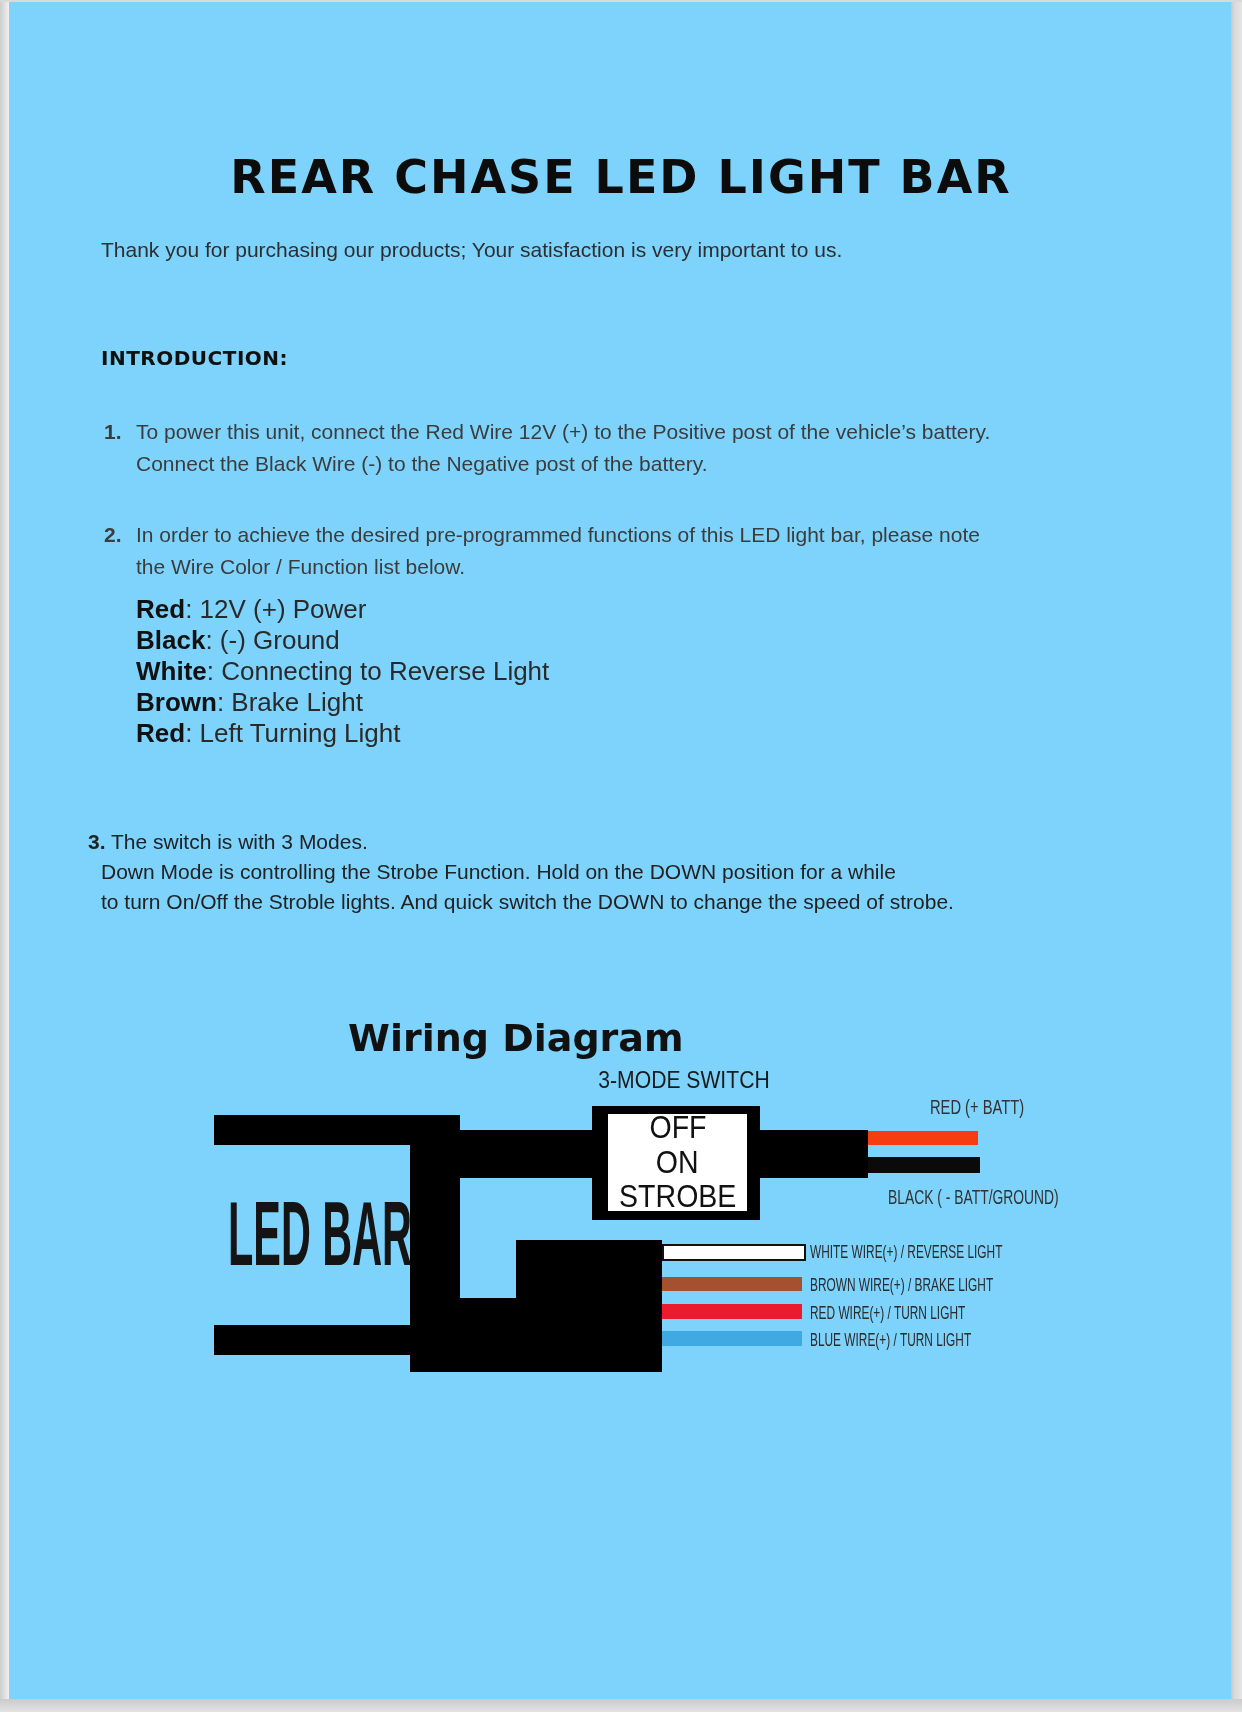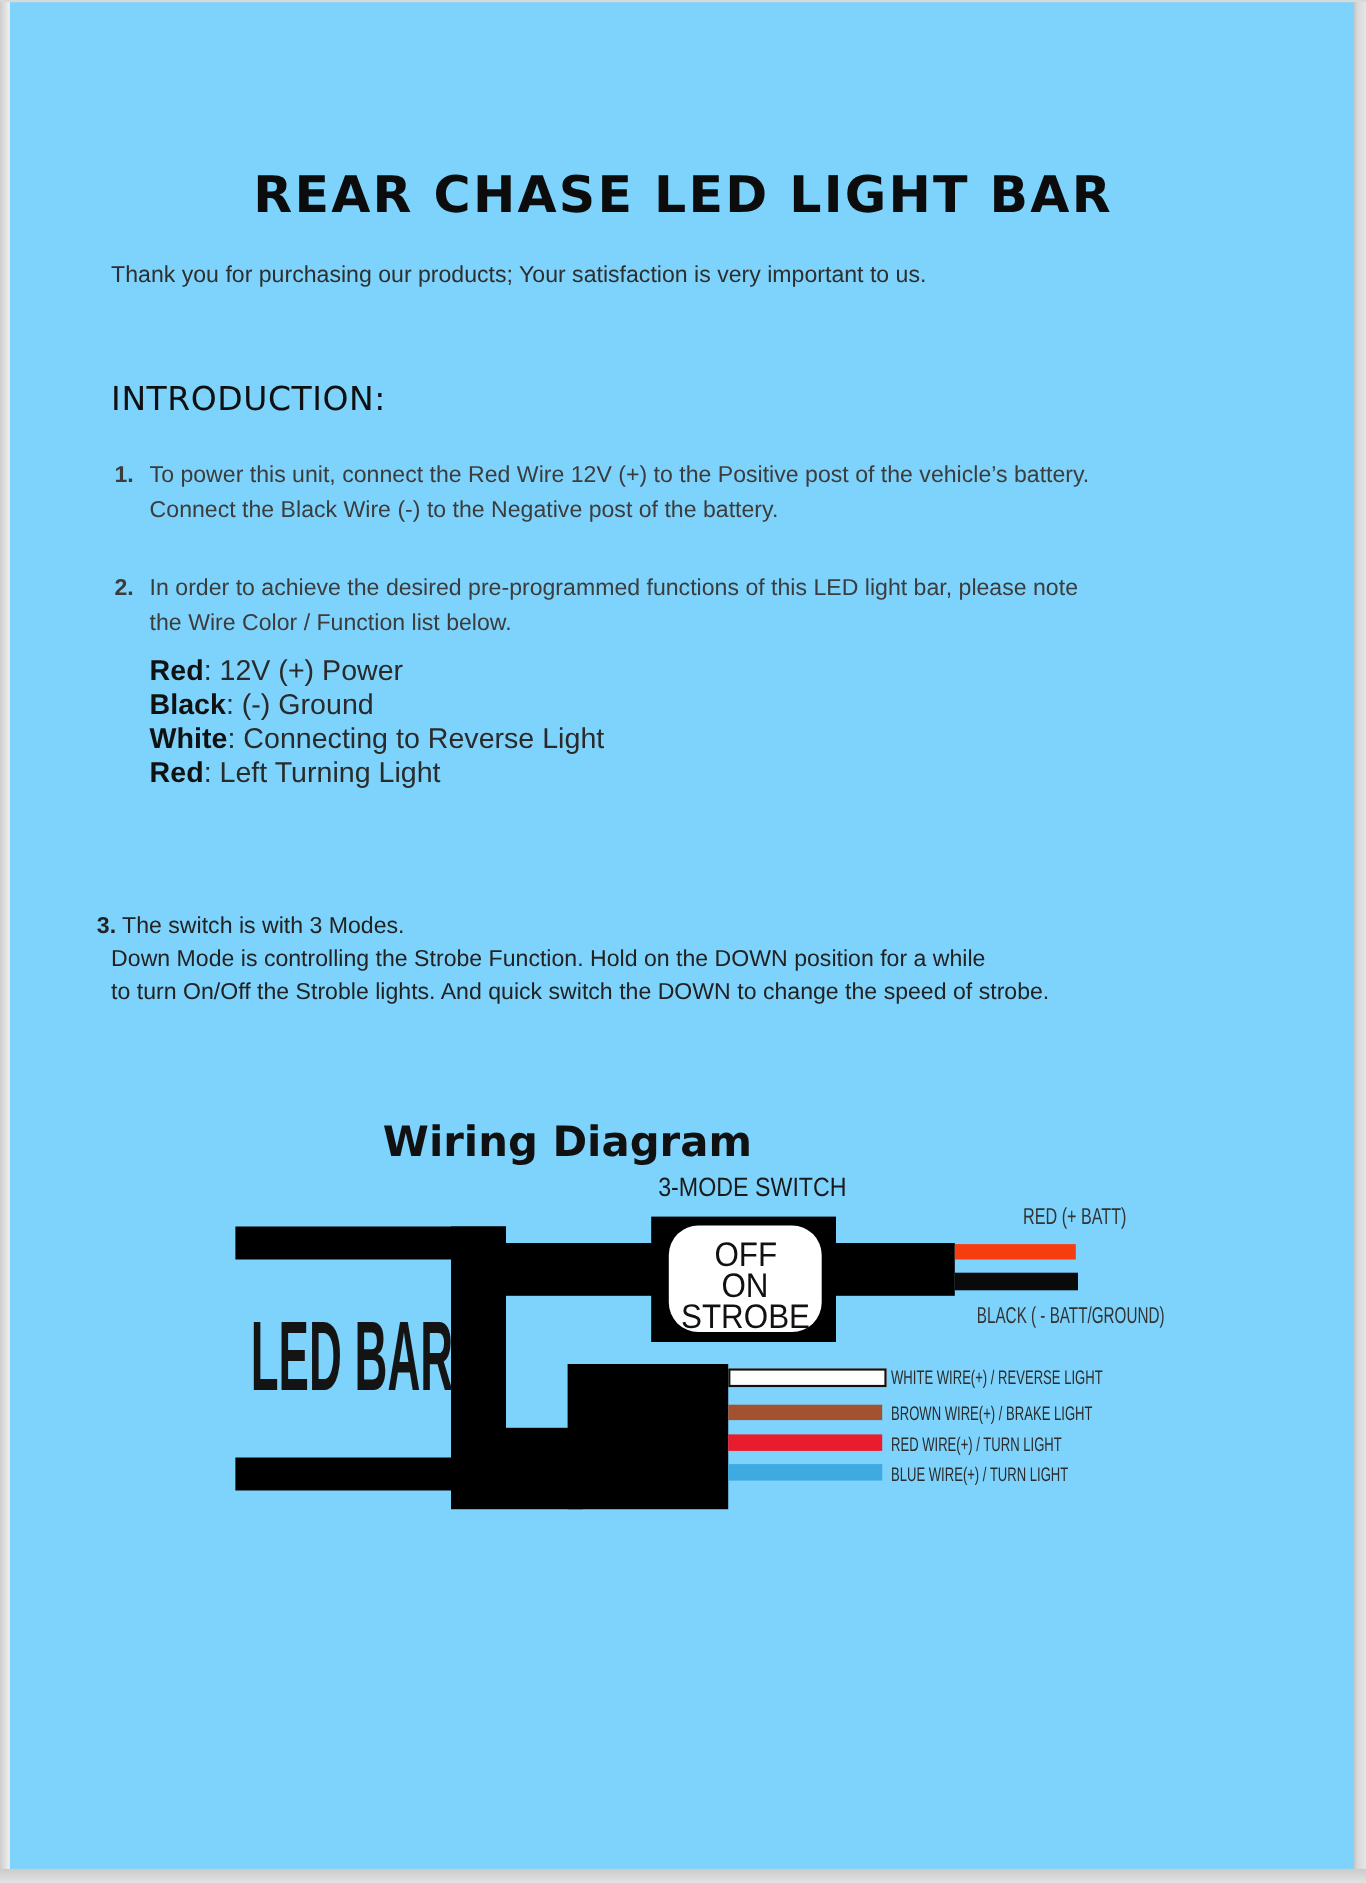--- a/index.html
+++ b/index.html
@@ -15,21 +15,21 @@
 
   .abs{position:absolute;}
   .doc-title{
     left:0;top:150px;width:1242px;text-align:center;
     font-family:"DejaVu Sans","Liberation Sans",sans-serif;
     font-weight:800;font-size:46px;letter-spacing:2px;color:#0c0c0c;white-space:nowrap;
   }
   .greeting{left:101px;top:238px;font-size:21px;color:#2e2e2e;}
   .sec-head{
     left:101px;top:346px;font-family:"DejaVu Sans","Liberation Sans",sans-serif;
-    font-weight:400;font-size:30px;letter-spacing:.5px;color:#101010;
+    font-weight:700;font-size:20px;letter-spacing:.5px;color:#101010;
   }
   .body-txt{font-size:21px;line-height:32px;color:#3c3c3c;}
   .num{position:absolute;font-weight:700;}
   .item1-num{left:104px;top:416px;}
   .item1-txt{left:136px;top:416px;}
   .item2-num{left:104px;top:519px;}
   .item2-txt{left:136px;top:519px;}
   .wire-list{left:136px;top:594px;font-size:26px;line-height:31px;color:#2a2a2a;}
   .wire-list b{color:#111;}
   .item3{left:88px;top:827px;font-size:21px;line-height:30px;color:#222;}
@@ -43,21 +43,21 @@
     font-weight:800;font-size:38px;color:#111;white-space:nowrap;
   }
   .dg-sub{
     left:484px;top:1066px;width:400px;text-align:center;font-size:24px;color:#1a1a1a;
     transform:scaleX(.88);transform-origin:50% 50%;white-space:nowrap;
   }
   .blk{position:absolute;background:#000;}
   .switch-box{left:592px;top:1106px;width:168px;height:114px;background:#000;}
   .switch-inner{
     position:absolute;left:16px;top:8px;right:13px;bottom:9px;background:#fff;
-    display:flex;flex-direction:column;align-items:center;justify-content:flex-end;border-radius:27px;
+    display:flex;flex-direction:column;align-items:center;justify-content:space-between;
   }
   .mode{
     font-size:31px;line-height:28px;color:#111;transform:scaleX(.92);
     transform-origin:50% 50%;white-space:nowrap;
   }
   .ledbar-label{
     left:228px;top:1200px;font-size:90px;line-height:68px;font-weight:700;color:#141414;
     transform:scaleX(.46);transform-origin:0 0;white-space:nowrap;
   }
   .wire{position:absolute;}
@@ -90,20 +90,21 @@
   <div class="abs num body-txt item2-num">2.</div>
   <div class="abs body-txt item2-txt">
     <div>In order to achieve the desired pre-programmed functions of this LED light bar, please note</div>
     <div>the Wire Color / Function list below.</div>
   </div>
 
   <div class="abs wire-list">
     <div><b>Red</b><span>: 12V (+) Power</span></div>
     <div><b>Black</b><span>: (-) Ground</span></div>
     <div><b>White</b><span>: Connecting to Reverse Light</span></div>
+    <div><b>Brown</b><span>: Brake Light</span></div>
     <div><b>Red</b><span>: Left Turning Light</span></div>
   </div>
 
   <div class="abs item3">
     <div><span class="n">3.</span> <span>The switch is with 3 Modes.</span></div>
     <div class="indent">Down Mode is controlling the Strobe Function. Hold on the DOWN position for a while</div>
     <div class="indent">to turn On/Off the Stroble lights. And quick switch the DOWN to change the speed of strobe.</div>
   </div>
 
   <div class="abs dg-title">Wiring Diagram</div>

